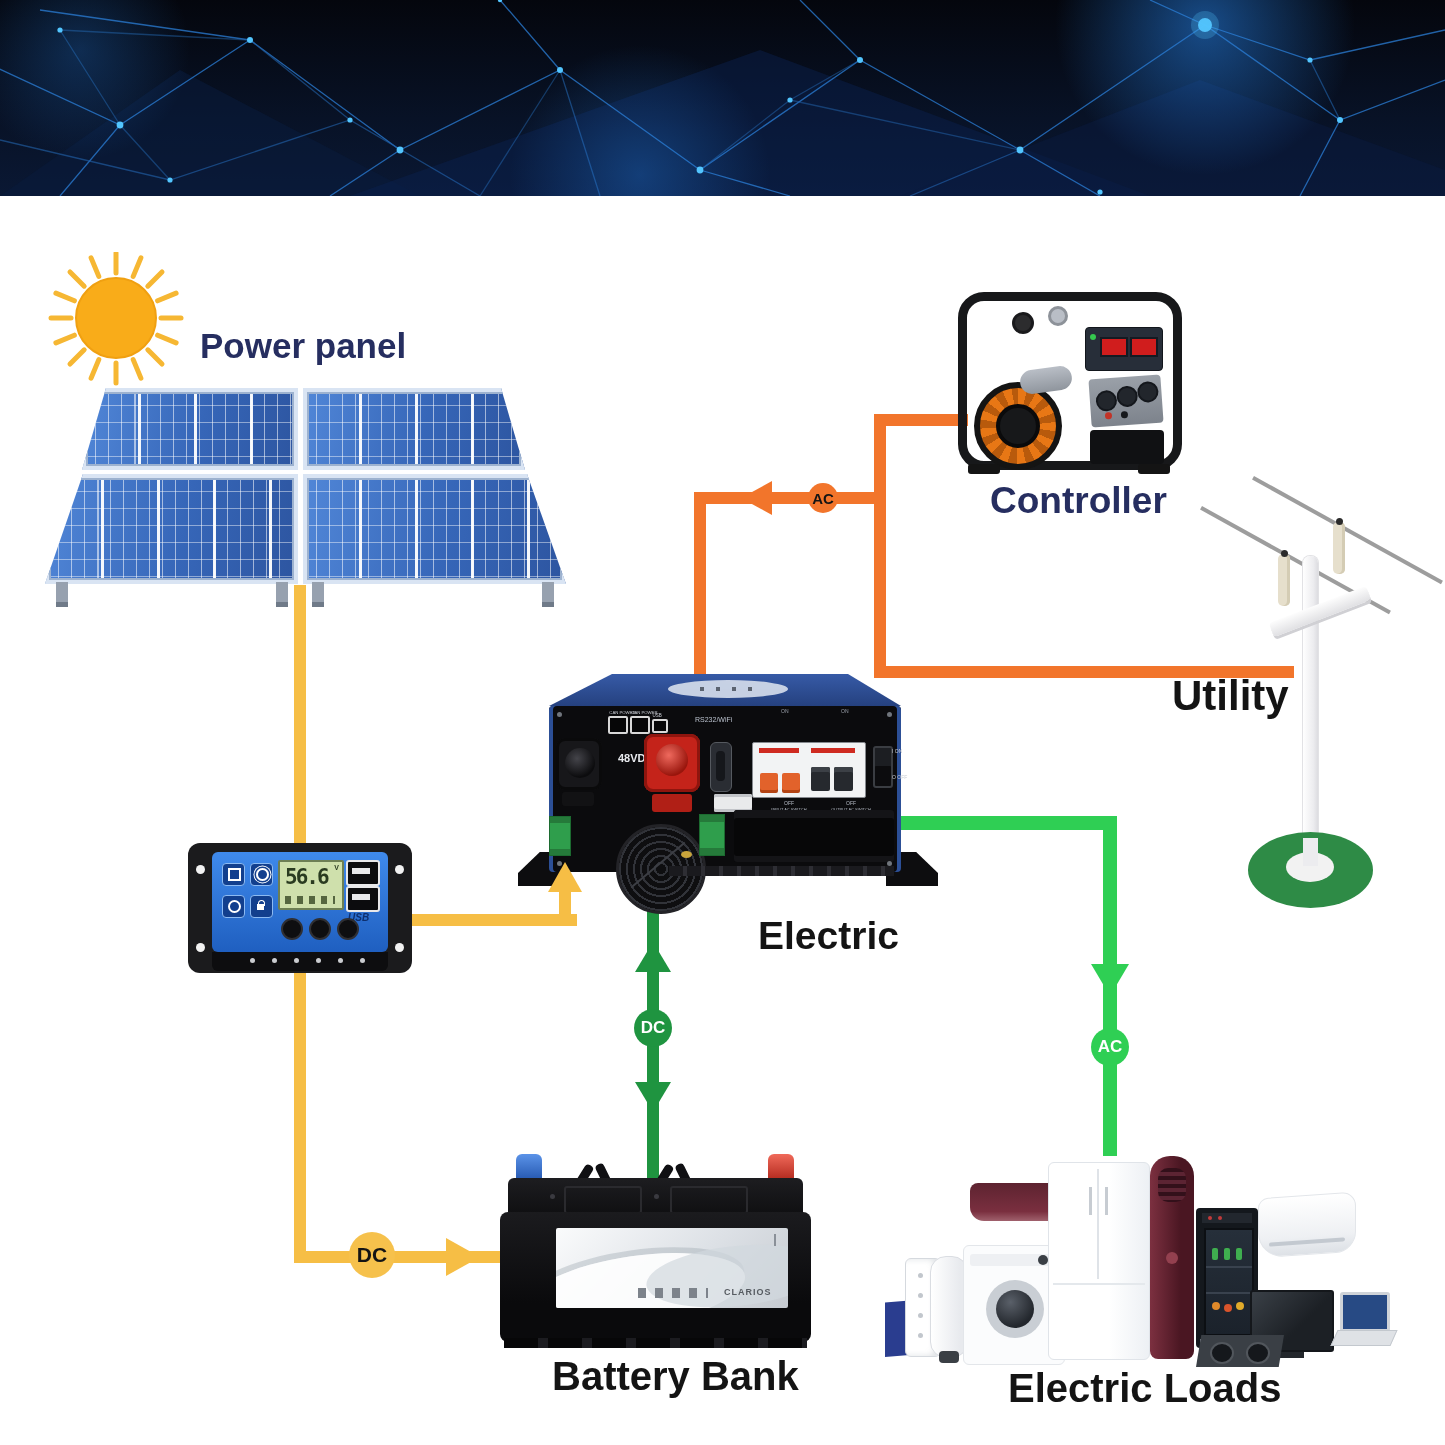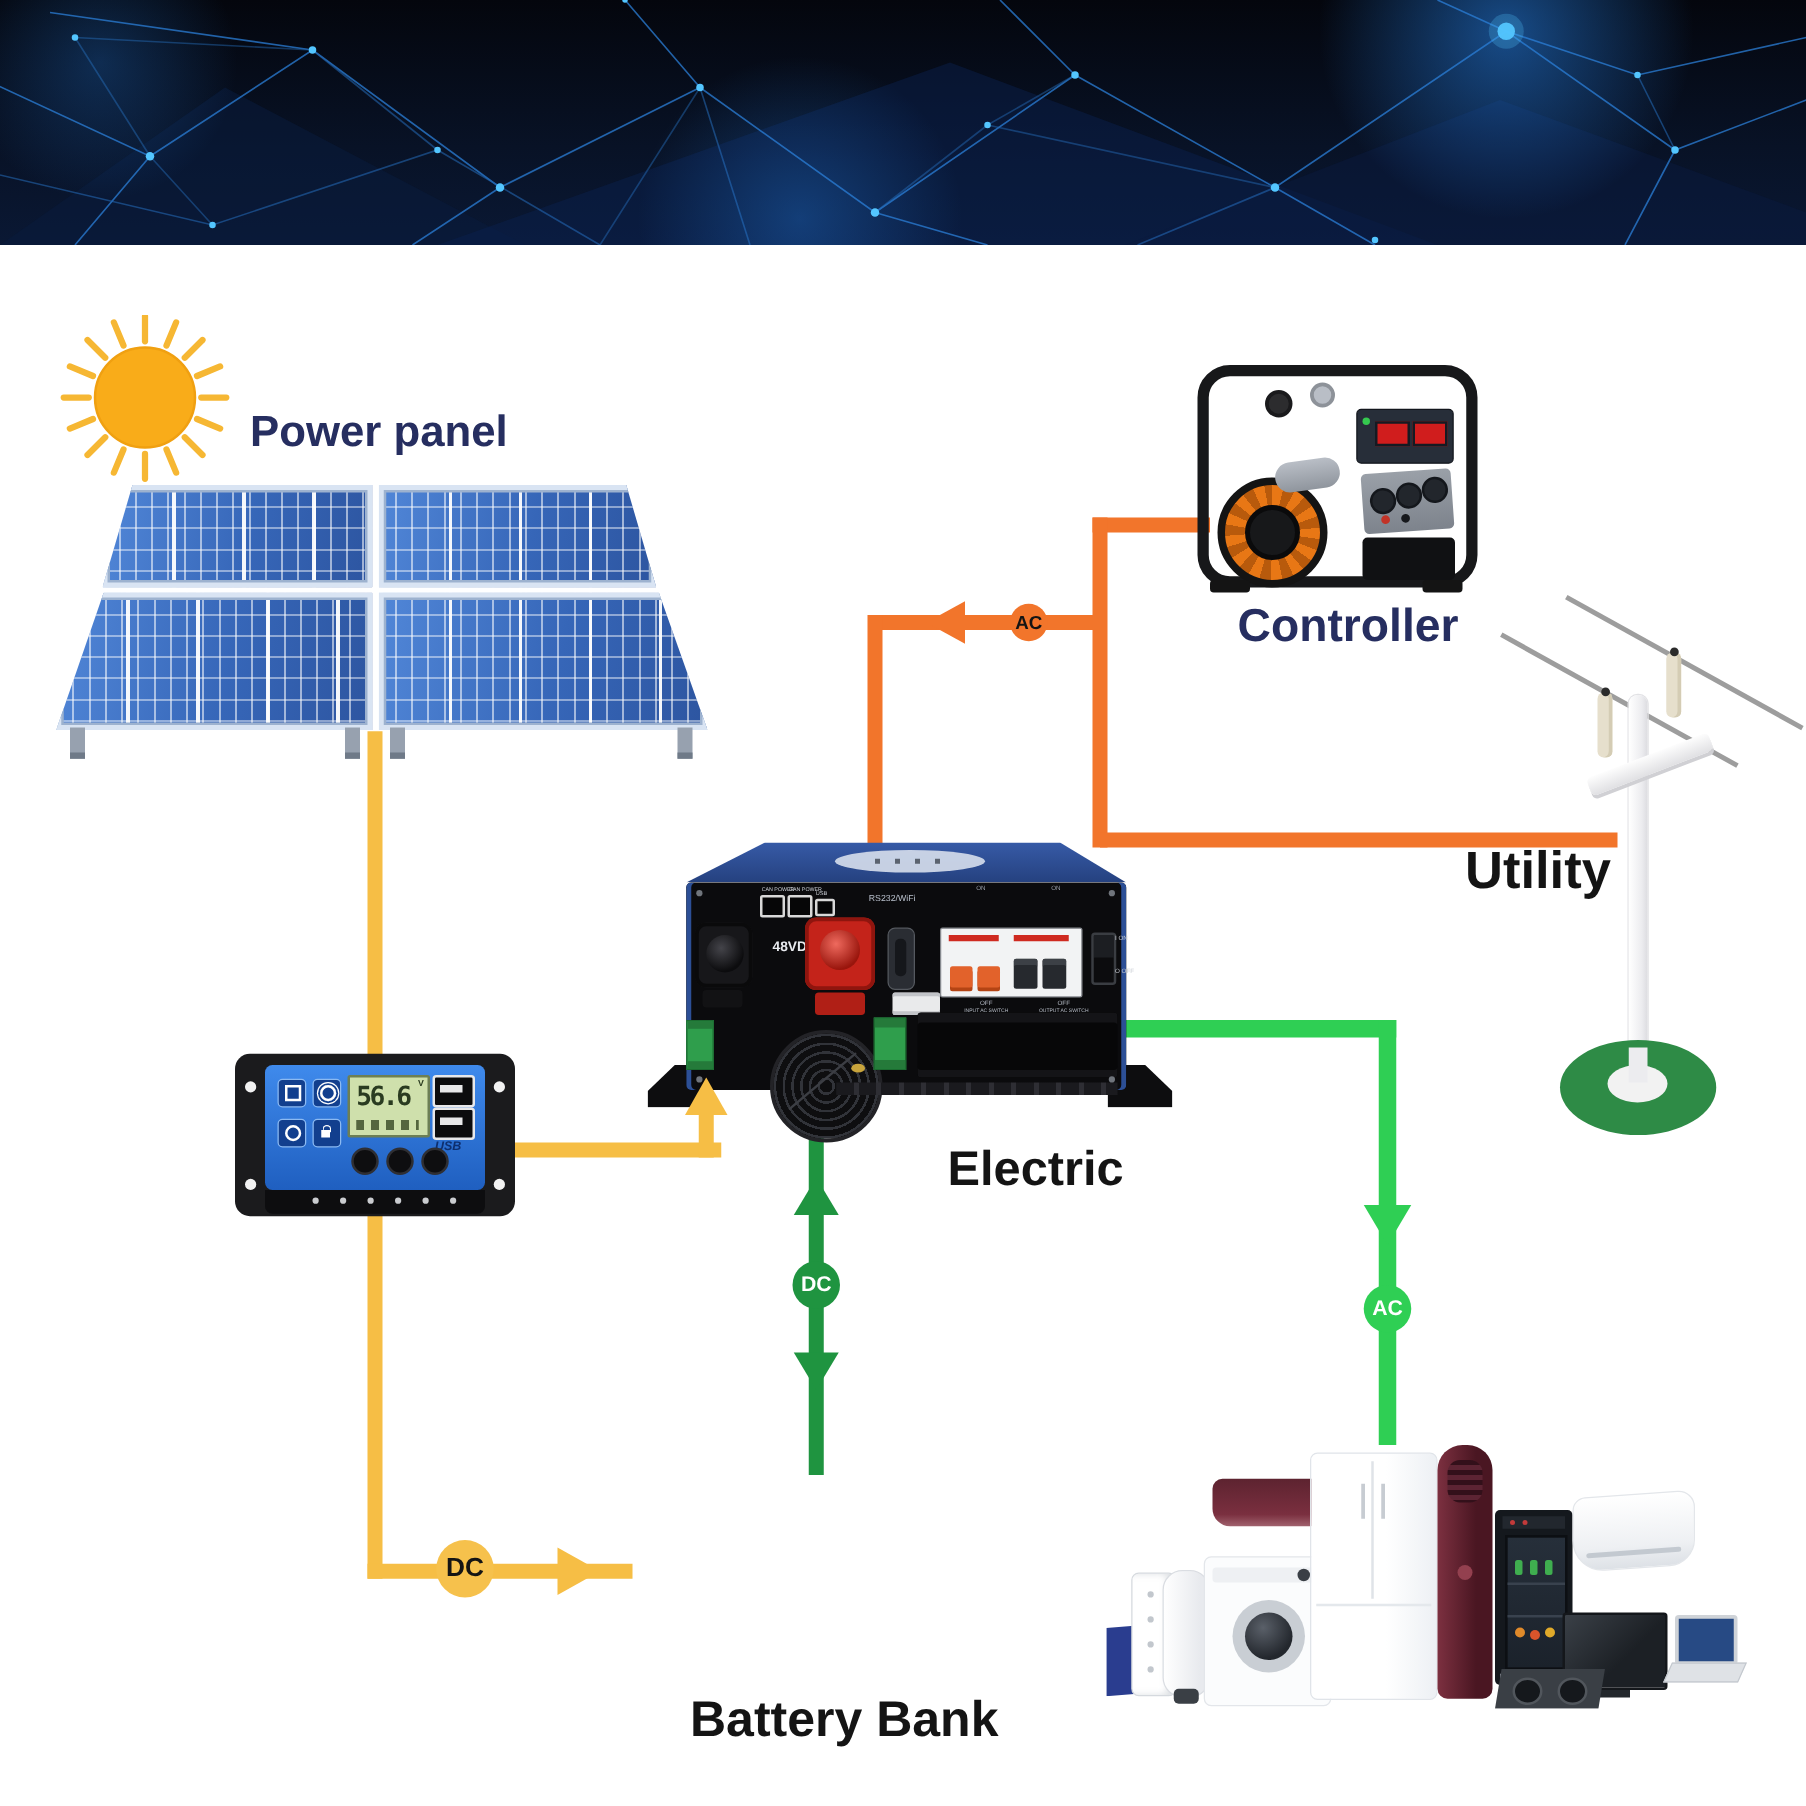--- a/index.html
+++ b/index.html
@@ -280,20 +280,43 @@
     <div class="abs" style="left:24px;top:109px;width:176px;height:19px;background:#0d0d0f;border-radius:0 0 6px 6px;">
       <div class="screw" style="left:38px;top:6px;background:#caccd0;"></div>
       <div class="screw" style="left:60px;top:6px;background:#caccd0;"></div>
       <div class="screw" style="left:82px;top:6px;background:#caccd0;"></div>
       <div class="screw" style="left:104px;top:6px;background:#caccd0;"></div>
       <div class="screw" style="left:126px;top:6px;background:#caccd0;"></div>
       <div class="screw" style="left:148px;top:6px;background:#caccd0;"></div>
     </div>
   </div>
 
+  <div class="abs" style="left:498px;top:1152px;width:315px;height:196px;z-index:2;">
+    <div class="abs" style="left:18px;top:2px;width:26px;height:30px;background:linear-gradient(#5b93e8,#1d4fa8);border-radius:6px 6px 3px 3px;"></div>
+    <div class="abs" style="left:270px;top:2px;width:26px;height:30px;background:linear-gradient(#f06a5a,#a81f14);border-radius:6px 6px 3px 3px;"></div>
+    <div class="abs" style="left:76px;top:10px;width:9px;height:46px;background:#101013;border-radius:4px;transform:rotate(32deg);"></div>
+    <div class="abs" style="left:106px;top:10px;width:9px;height:46px;background:#101013;border-radius:4px;transform:rotate(-26deg);"></div>
+    <div class="abs" style="left:156px;top:10px;width:9px;height:46px;background:#101013;border-radius:4px;transform:rotate(32deg);"></div>
+    <div class="abs" style="left:186px;top:10px;width:9px;height:46px;background:#101013;border-radius:4px;transform:rotate(-26deg);"></div>
+    <div class="abs" style="left:10px;top:26px;width:295px;height:40px;background:linear-gradient(#1d1d20,#0e0e10);border-radius:6px;">
+      <div class="abs" style="left:56px;top:8px;width:74px;height:24px;border:2px solid #2a2a2e;border-radius:3px;"></div>
+      <div class="abs" style="left:162px;top:8px;width:74px;height:24px;border:2px solid #2a2a2e;border-radius:3px;"></div>
+      <div class="screw" style="left:42px;top:16px;background:#3a3a40;"></div>
+      <div class="screw" style="left:146px;top:16px;background:#3a3a40;"></div>
+    </div>
+    <div class="abs" style="left:2px;top:60px;width:311px;height:130px;background:linear-gradient(180deg,#1b1b1e,#0a0a0c 70%);border-radius:8px;"></div>
+    <div class="abs" style="left:58px;top:76px;width:232px;height:80px;background:linear-gradient(135deg,#fafbfc,#dde1e6 55%,#c6cbd1);border-radius:2px;overflow:hidden;">
+      <div class="abs" style="left:-30px;top:28px;width:220px;height:70px;border-radius:50%;background:rgba(255,255,255,.85);transform:rotate(-8deg);box-shadow:0 -6px 0 rgba(150,160,170,.35);"></div>
+      <div class="abs" style="left:90px;top:18px;width:180px;height:60px;border-radius:50%;background:rgba(210,216,222,.7);transform:rotate(-6deg);"></div>
+      <div class="abs" style="left:82px;top:60px;width:70px;height:10px;background:repeating-linear-gradient(90deg,#7d838b 0 8px,transparent 8px 17px);"></div>
+      <span style="position:absolute;left:168px;top:59px;font-size:9px;font-weight:bold;color:#565b61;letter-spacing:1px;">CLARIOS</span>
+      <div class="abs" style="left:218px;top:6px;width:2px;height:12px;background:#8a9098;"></div>
+    </div>
+    <div class="abs" style="left:6px;top:186px;width:303px;height:10px;background:repeating-linear-gradient(90deg,#070708 0 34px,#1c1c20 34px 44px);"></div>
+  </div>
 
   <div class="abs" style="left:878px;top:1150px;width:520px;height:220px;z-index:2;">
     <div class="abs" style="left:7px;top:145px;width:92px;height:62px;background:#2a3d8f;clip-path:polygon(0 12%,100% 0,100% 88%,0 100%);"></div>
     <div class="abs" style="left:27px;top:108px;width:34px;height:97px;background:#ffffff;border:1px solid #d5d9de;border-radius:6px;box-shadow:inset -6px 0 6px rgba(160,168,178,.35);">
       <div class="screw" style="left:12px;top:14px;background:#c2c7cd;"></div>
       <div class="screw" style="left:12px;top:34px;background:#c2c7cd;"></div>
       <div class="screw" style="left:12px;top:54px;background:#c2c7cd;"></div>
       <div class="screw" style="left:12px;top:74px;background:#c2c7cd;"></div>
     </div>
     <div class="abs" style="left:52px;top:106px;width:36px;height:100px;background:linear-gradient(90deg,#ffffff,#e8eaee 80%);border-radius:16px;border:1px solid #dadde2;">
@@ -345,14 +368,15 @@
     </div>
     <div class="abs" style="left:462px;top:142px;width:44px;height:34px;background:#274a84;border:3px solid #cfd3d8;border-radius:3px;"></div>
     <div class="abs" style="left:456px;top:180px;width:58px;height:14px;background:#dfe2e6;transform:skewX(-24deg);border:1px solid #c3c8ce;"></div>
   </div>
 
   <div class="lbl navy" style="left:200px;top:326px;font-size:35px;">Power panel</div>
   <div class="lbl navy" style="left:990px;top:480px;font-size:37px;">Controller</div>
   <div class="lbl" style="left:1172px;top:672px;font-size:42px;">Utility</div>
   <div class="lbl" style="left:758px;top:914px;font-size:39px;">Electric</div>
   <div class="lbl" style="left:552px;top:1354px;font-size:40px;">Battery Bank</div>
+  <div class="lbl" style="left:1008px;top:1366px;font-size:40px;">Electric Loads</div>
 
 </div>
 
 </body></html>

